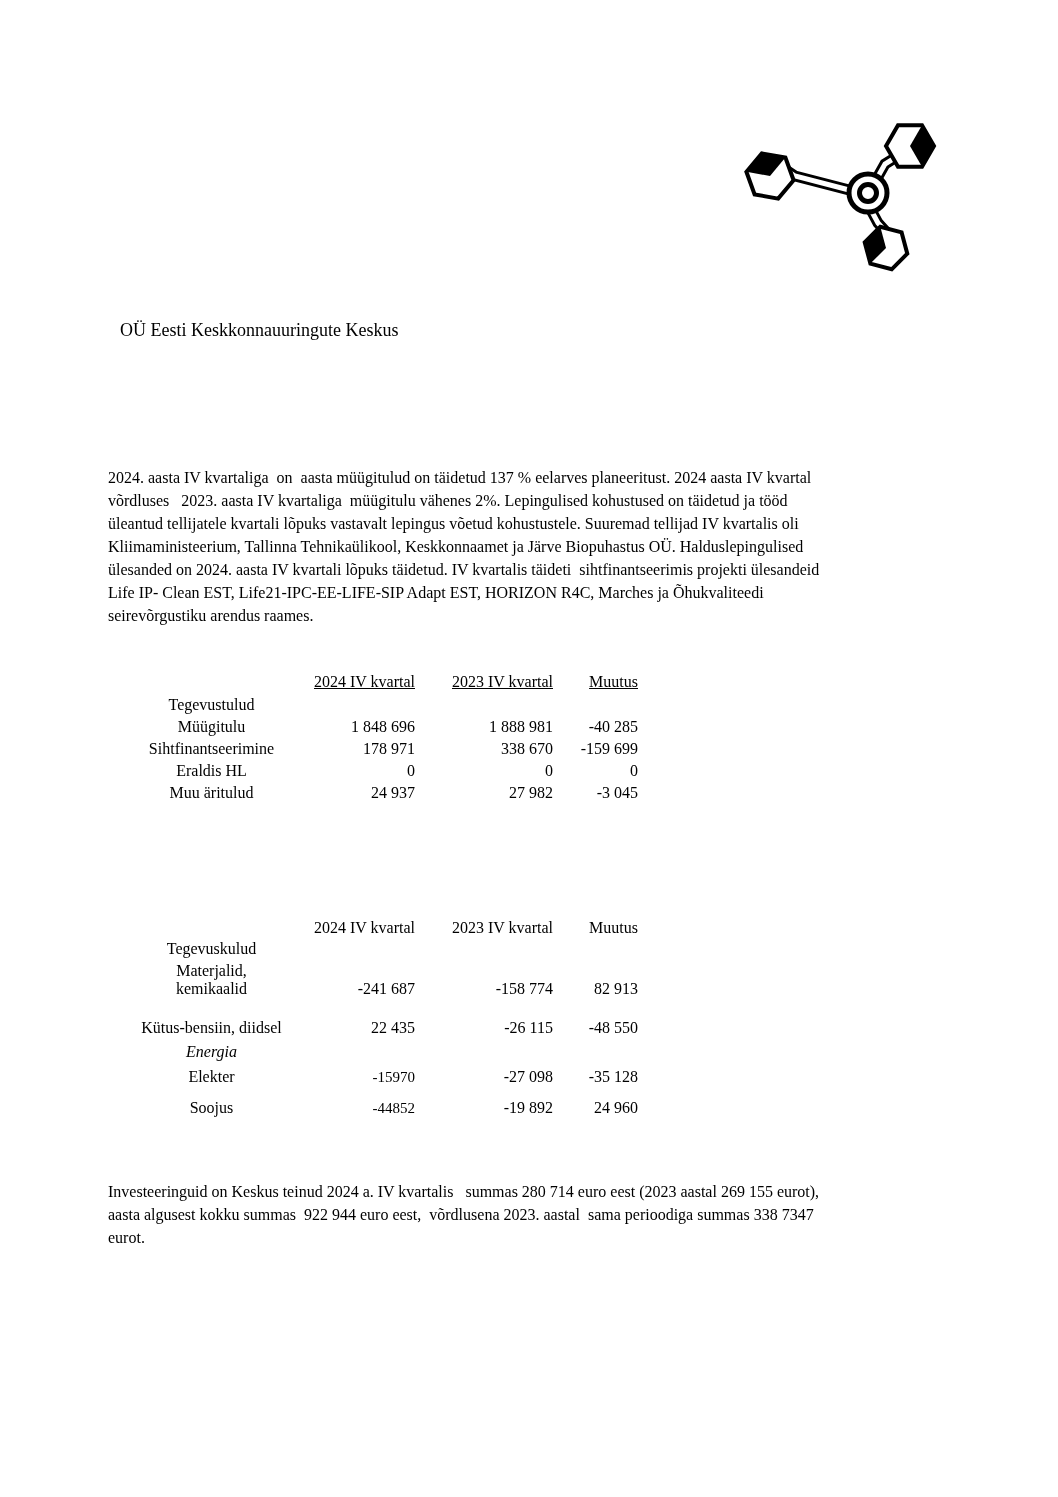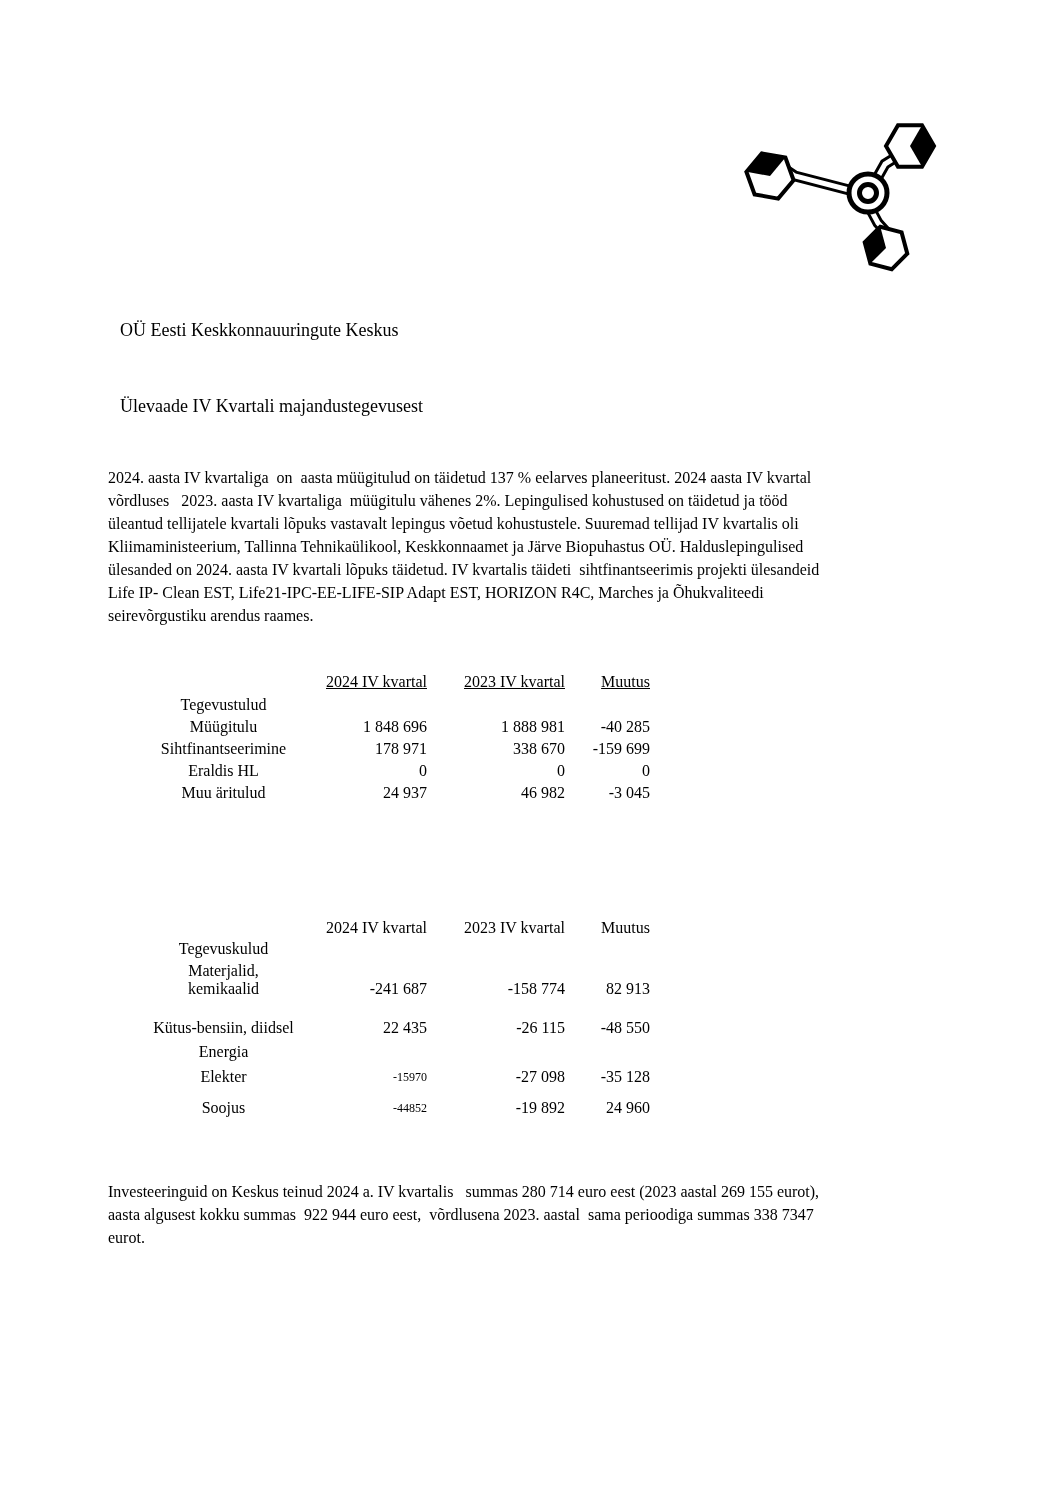--- a/index.html
+++ b/index.html
@@ -9,34 +9,34 @@
   .logo { position:absolute; left:730px; top:110px; width:230px; height:180px; }
 
   .title    { position:absolute; left:120px; top:320px; font-size:18px; white-space:pre; }
   .subtitle { position:absolute; left:120px; top:396px; font-size:18px; white-space:pre; }
 
   .para { position:absolute; left:108px; font-size:16px; line-height:23px; }
   .para .line { white-space:pre-wrap; }
   .intro   { top:466px; width:830px; }
   .closing { top:1180px; width:830px; }
 
-  .fin-table { position:absolute; left:130px; font-size:16px; }
+  .fin-table { position:absolute; left:118px; font-size:16px; }
   .t1 { top:671px; }
   .t2 { top:917px; }
   .row { display:flex; height:22px; line-height:22px; }
   .hdr-row { height:21px; line-height:21px; }
   .cl { width:187px; text-align:center; }
   .c1 { width:110px; text-align:right; }
   .c2 { width:138px; text-align:right; }
   .c3 { width:85px;  text-align:right; }
   .t1 .hdr-row { margin-bottom:2px; }
   .t1 .c3, .t2 .c3 { padding-right:0; }
   .underlined span.hcell { text-decoration:underline; }
-  .it { }
-  .big { font-size:12px; }
+  .it { font-style:italic; }
+  .big { font-size:15px; }
   .mt-n4 { margin-top:-4px; }
   .mt-1 { margin-top:17px; }
   .mt-2 { margin-top:2px; }
   .mt-3 { margin-top:3px; }
   .mt-5 { margin-top:9px; }
 </style>
 </head>
 <body>
 
 <div class="page">
@@ -63,21 +63,20 @@
 
       <polygon points="204,36 192,56.8 168,56.8 156,36 168,15.2 192,15.2" fill="#fff" stroke="#000" stroke-width="4" stroke-linejoin="miter"></polygon>
       <polygon points="180,36 192,15.2 204,36 192,56.8" fill="#000"></polygon>
 
       <polygon points="177.3,143.7 161.7,159.3 140.4,153.6 134.7,132.3 150.3,116.7 171.6,122.4" fill="#fff" stroke="#000" stroke-width="4" stroke-linejoin="miter"></polygon>
       <polygon points="156,138 140.4,153.6 134.7,132.3 150.3,116.7" fill="#000"></polygon>
     </svg>
   </div>
 
   <div class="title">OÜ Eesti Keskkonnauuringute Keskus</div>
-  <div class="subtitle">Ülevaade IV Kvartali majandustegevusest</div>
 
   <div class="para intro">
     <div class="line">2024. aasta IV kvartaliga  on  aasta müügitulud on täidetud 137 % eelarves planeeritust. 2024 aasta IV kvartal</div>
     <div class="line">võrdluses   2023. aasta IV kvartaliga  müügitulu vähenes 2%. Lepingulised kohustused on täidetud ja tööd</div>
     <div class="line">üleantud tellijatele kvartali lõpuks vastavalt lepingus võetud kohustustele. Suuremad tellijad IV kvartalis oli</div>
     <div class="line">Kliimaministeerium, Tallinna Tehnikaülikool, Keskkonnaamet ja Järve Biopuhastus OÜ. Halduslepingulised</div>
     <div class="line">ülesanded on 2024. aasta IV kvartali lõpuks täidetud. IV kvartalis täideti  sihtfinantseerimis projekti ülesandeid</div>
     <div class="line">Life IP- Clean EST, Life21-IPC-EE-LIFE-SIP Adapt EST, HORIZON R4C, Marches ja Õhukvaliteedi</div>
     <div class="line">seirevõrgustiku arendus raames.</div>
   </div>
@@ -109,21 +108,21 @@
     </div>
     <div class="row">
       <span class="cl">Eraldis HL</span>
       <span class="c1">0</span>
       <span class="c2">0</span>
       <span class="c3">0</span>
     </div>
     <div class="row">
       <span class="cl">Muu äritulud</span>
       <span class="c1">24 937</span>
-      <span class="c2">46 982</span>
+      <span class="c2">27 982</span>
       <span class="c3">-3 045</span>
     </div>
   </div>
 
   <div class="fin-table t2">
     <div class="row hdr-row">
       <span class="cl"></span>
       <span class="c1"><span class="hcell">2024 IV kvartal</span></span>
       <span class="c2"><span class="hcell">2023 IV kvartal</span></span>
       <span class="c3"><span class="hcell">Muutus</span></span>

